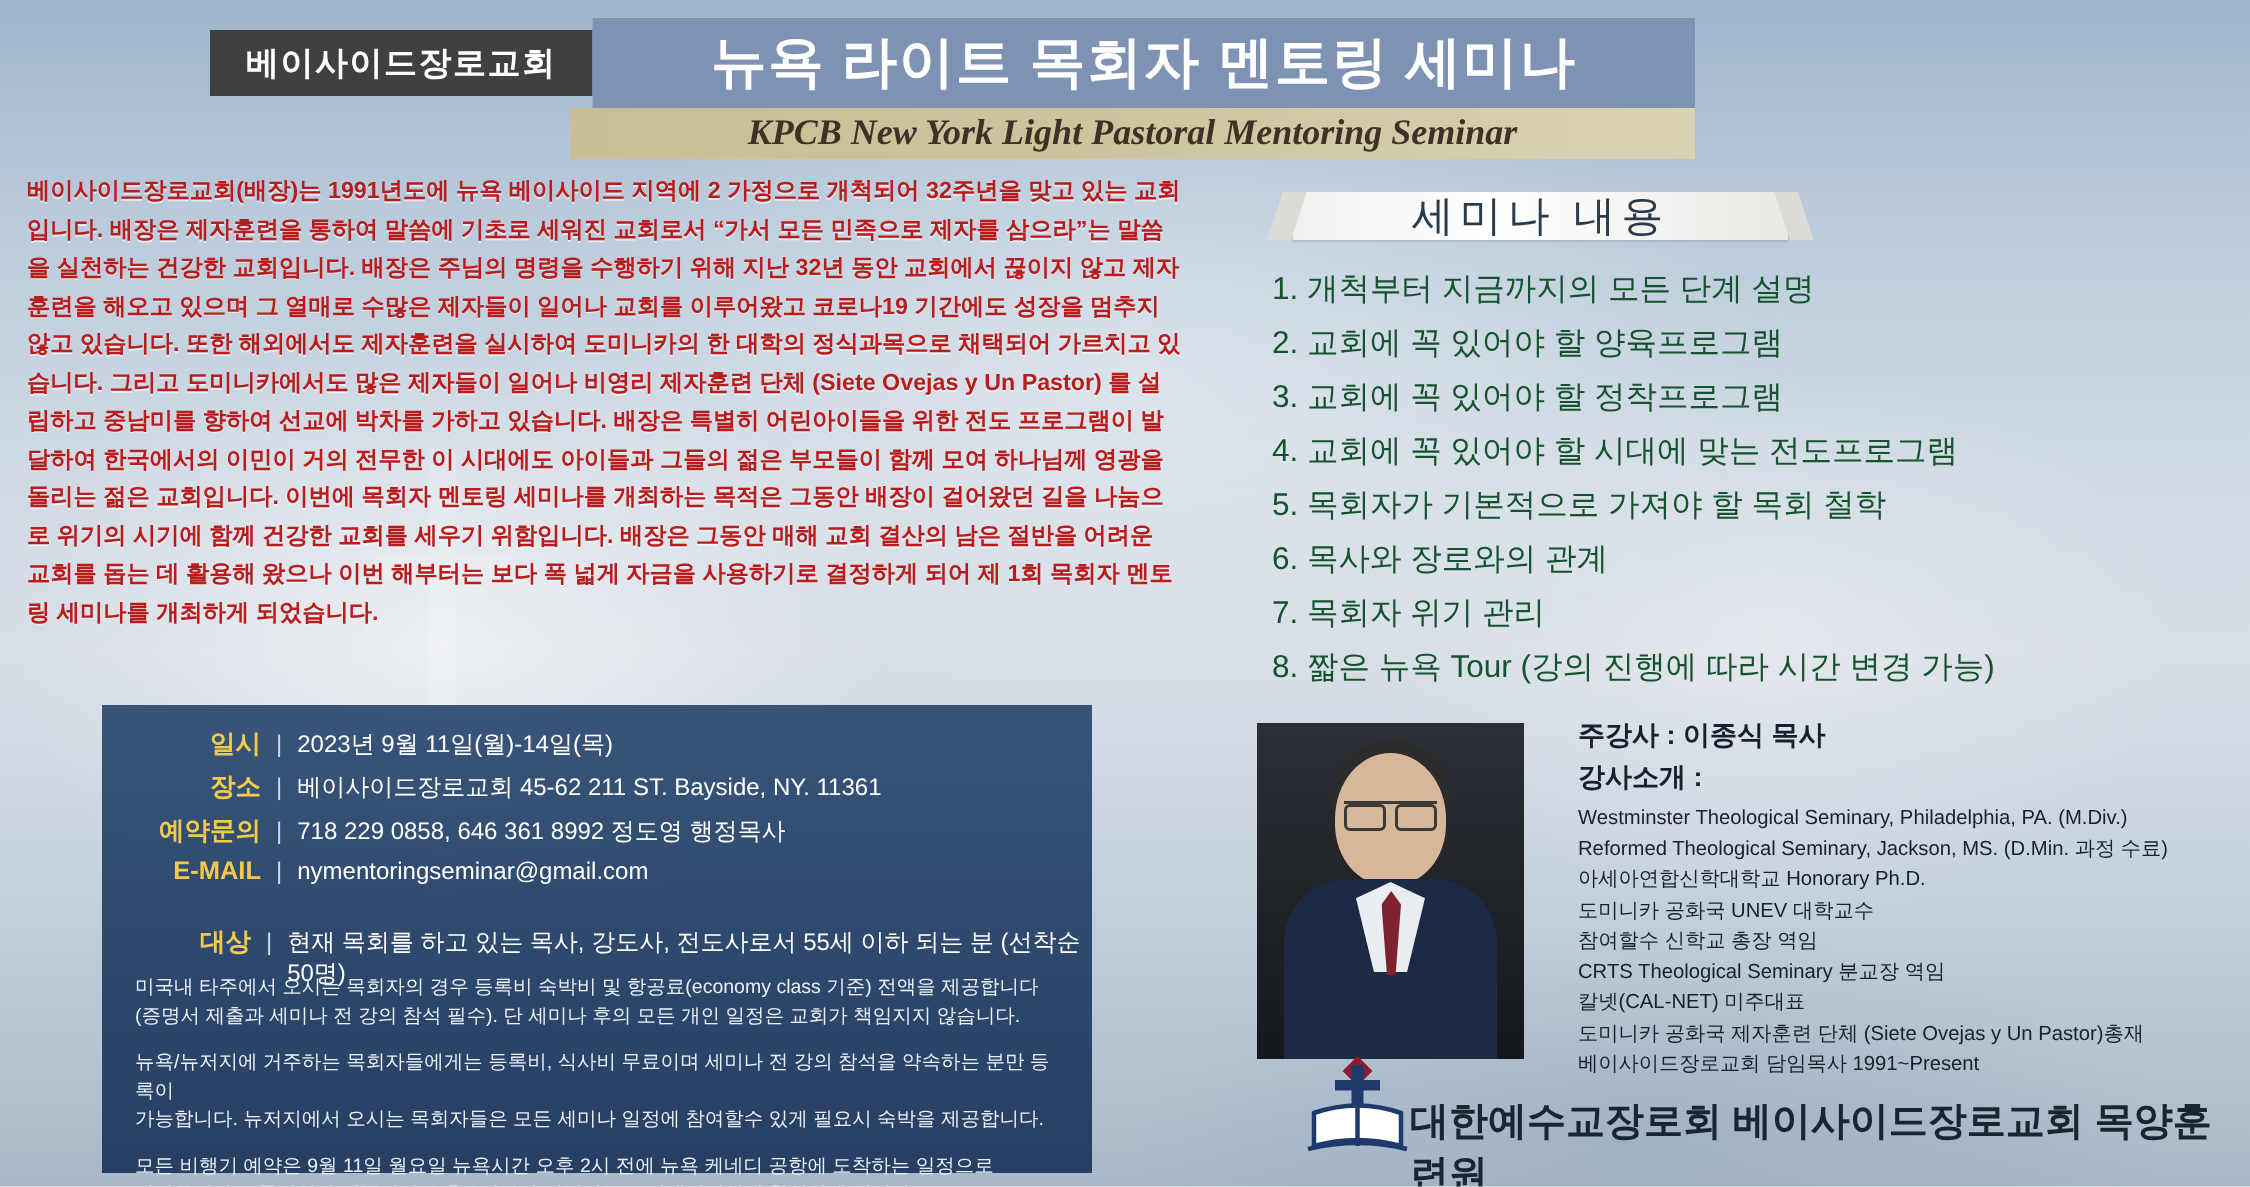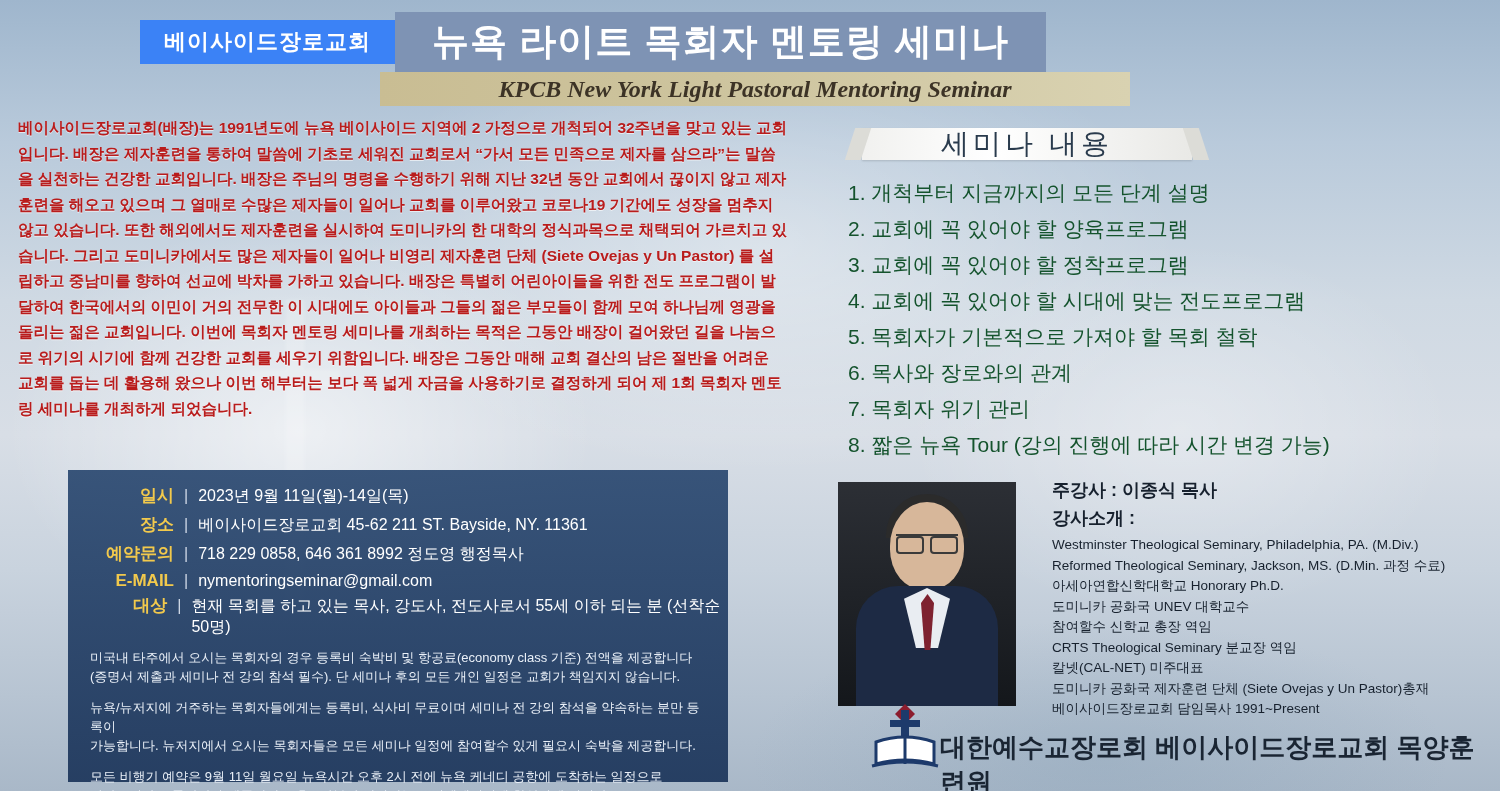--- a/index.html
+++ b/index.html
@@ -22,25 +22,25 @@
     position:absolute;left:250px;top:300px;width:90px;height:300px;opacity:.18;pointer-events:none;
     background:
       linear-gradient(#fff,#fff) no-repeat 36px 0/18px 300px,
       linear-gradient(#fff,#fff) no-repeat 0 70px/90px 16px;
     filter:blur(1px);
   }
 
   
   .hdr-church{
     position:absolute;left:140px;top:20px;width:255px;height:44px;
-    background:#3b82f6;color:#ffffff;display:flex;align-items:center;justify-content:center;
+    background:#404040;color:#ffffff;display:flex;align-items:center;justify-content:center;
     font-size:22px;font-weight:bold;letter-spacing:1px;
   }
   .hdr-title{
-    position:absolute;left:395px;top:12px;width:651px;height:60px;
+    position:absolute;left:395px;top:12px;width:735px;height:60px;
     background:#7e93b4;color:#ffffff;display:flex;align-items:center;justify-content:center;
     font-size:37px;font-weight:bold;letter-spacing:1px;
   }
   .hdr-sub{
     position:absolute;left:380px;top:72px;width:750px;height:34px;
     background:linear-gradient(90deg,#c9bd93 0%, #cdc49e 45%, #d9d2b1 100%);
     color:#3c3326;display:flex;align-items:center;justify-content:center;
     font-family:"Liberation Serif", serif;font-size:24px;font-weight:bold;font-style:italic;
   }
 
@@ -191,21 +191,21 @@
         <div class="ibar">|</div>
         <div class="ival">718 229 0858, 646 361 8992 정도영 행정목사</div>
       </div>
       <div class="irow">
         <div class="ilabel">E-MAIL</div>
         <div class="ibar">|</div>
         <div class="ival">nymentoringseminar@gmail.com</div>
       </div>
     </div>
 
-  <div class="irow" style="position:absolute;left:14px;top:124px;width:640px;">
+  <div class="irow" style="position:absolute;left:14px;top:146px;width:640px;">
     <div class="ilabel wide">대상</div>
     <div class="ibar">|</div>
     <div class="ival target-val">현재 목회를 하고 있는 목사, 강도사, 전도사로서 55세 이하 되는 분 (선착순 50명)</div>
   </div>
 
   <div class="notes" id="notes">
       <div class="blk" style="white-space: pre-line;">미국내 타주에서  오시는 목회자의 경우 등록비 숙박비 및 항공료(economy class 기준) 전액을 제공합니다
 (증명서 제출과 세미나 전 강의 참석 필수). 단 세미나 후의 모든 개인 일정은 교회가 책임지지 않습니다.</div>
       <div class="blk" style="white-space: pre-line;">뉴욕/뉴저지에 거주하는 목회자들에게는 등록비, 식사비 무료이며 세미나 전 강의 참석을 약속하는 분만 등록이
 가능합니다. 뉴저지에서 오시는 목회자들은 모든 세미나 일정에 참여할수 있게 필요시 숙박을 제공합니다.</div>

